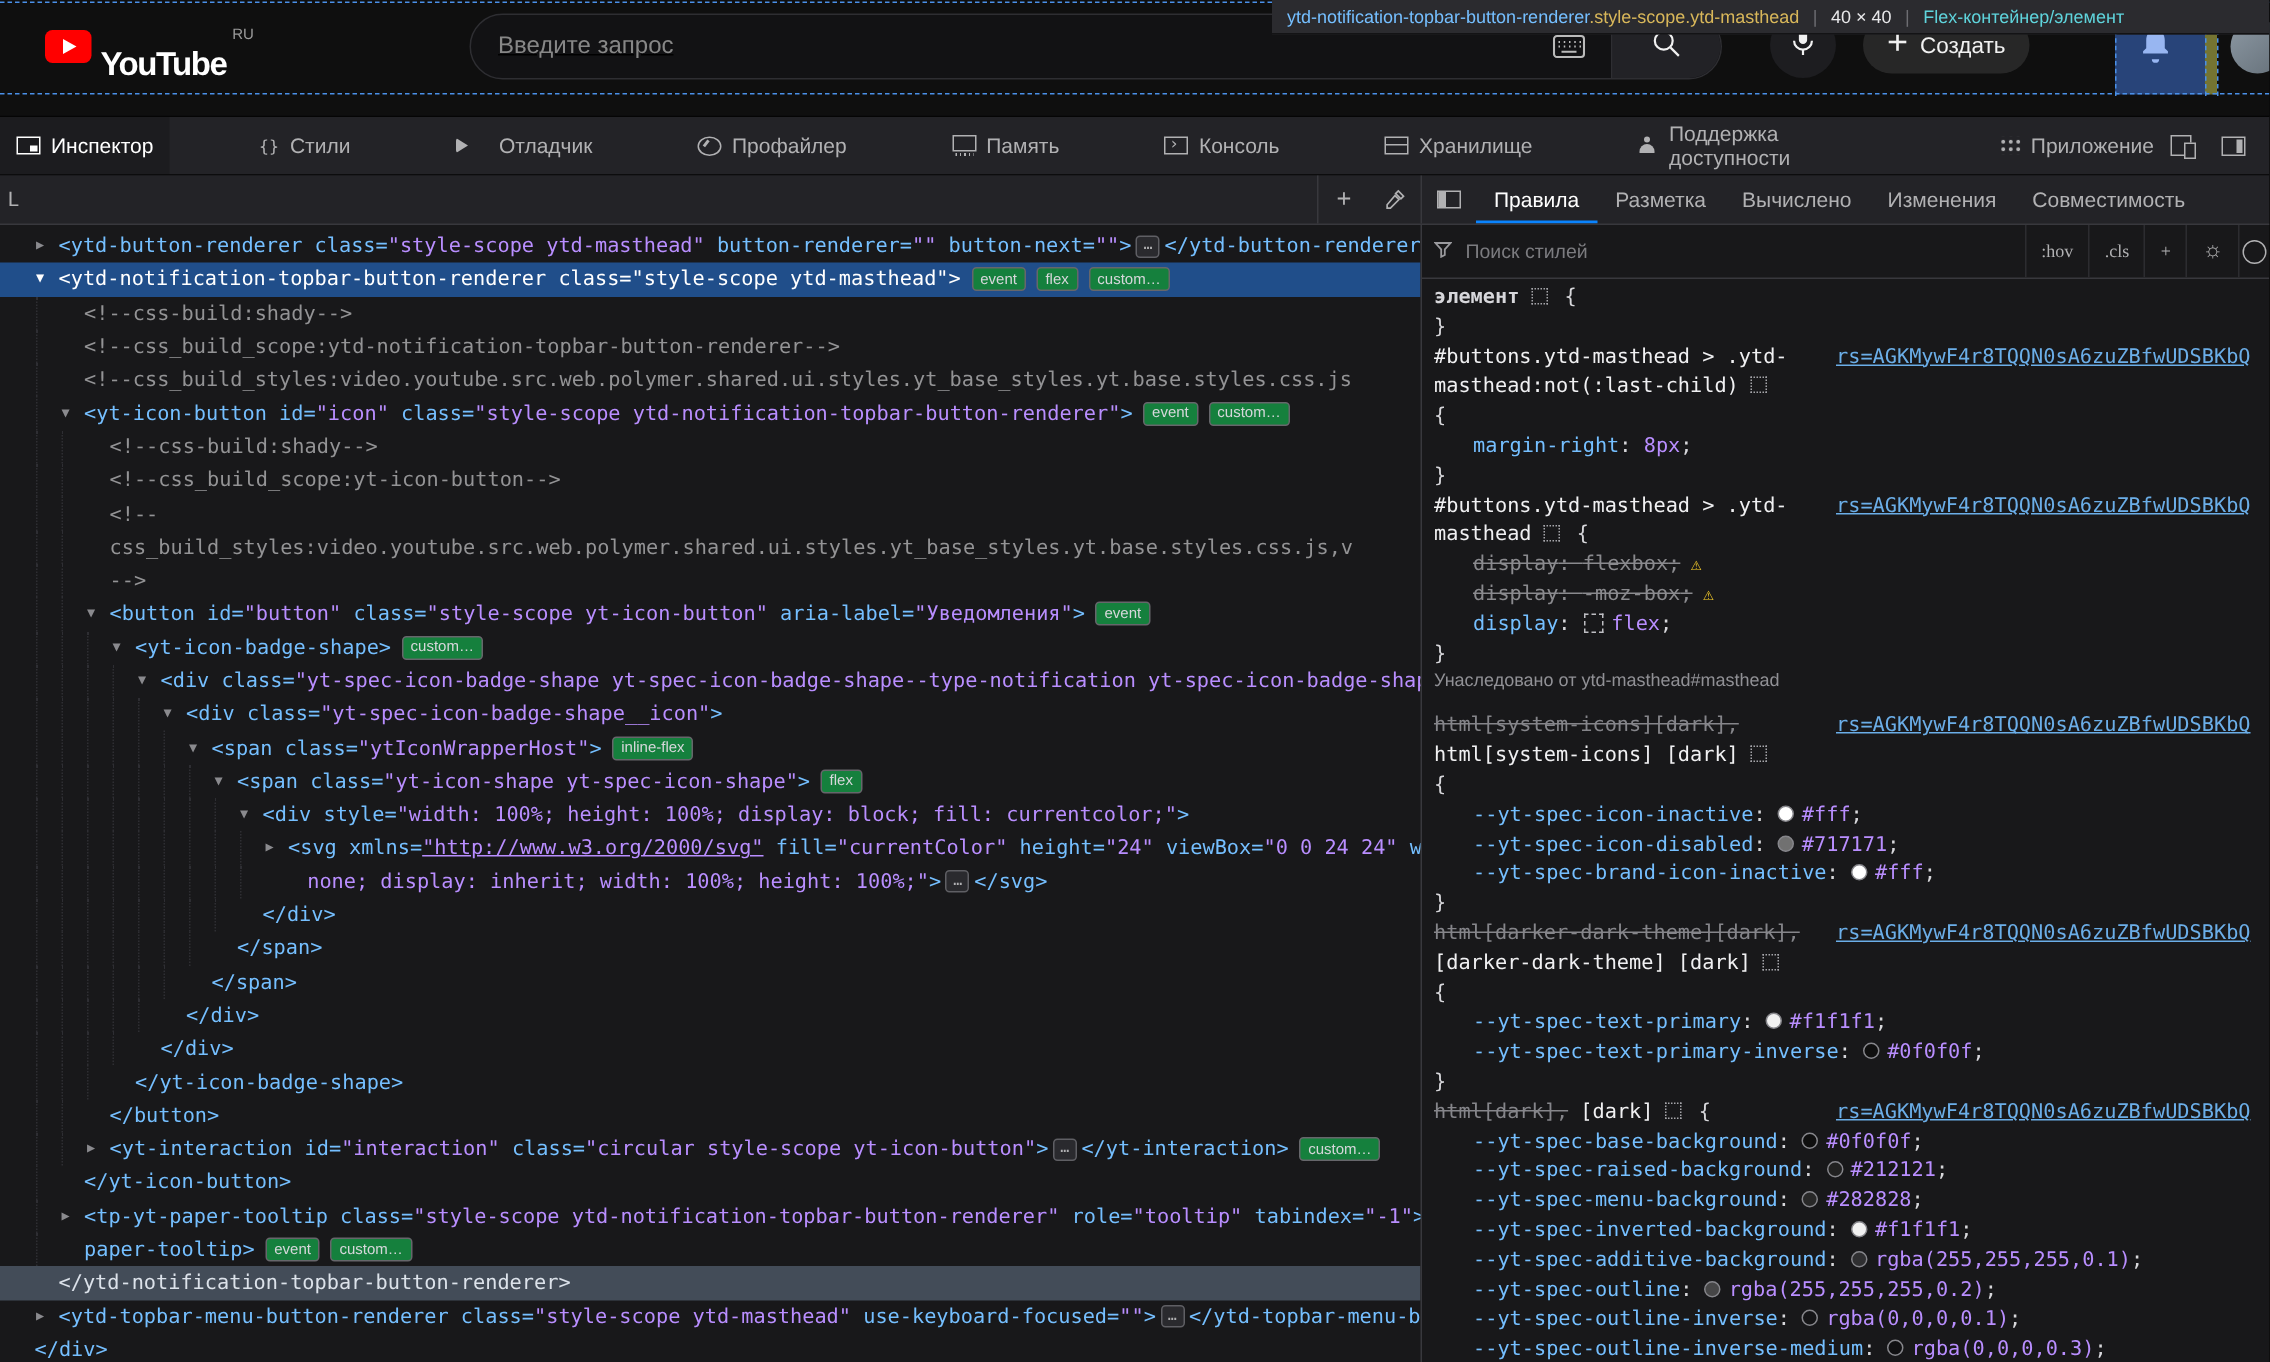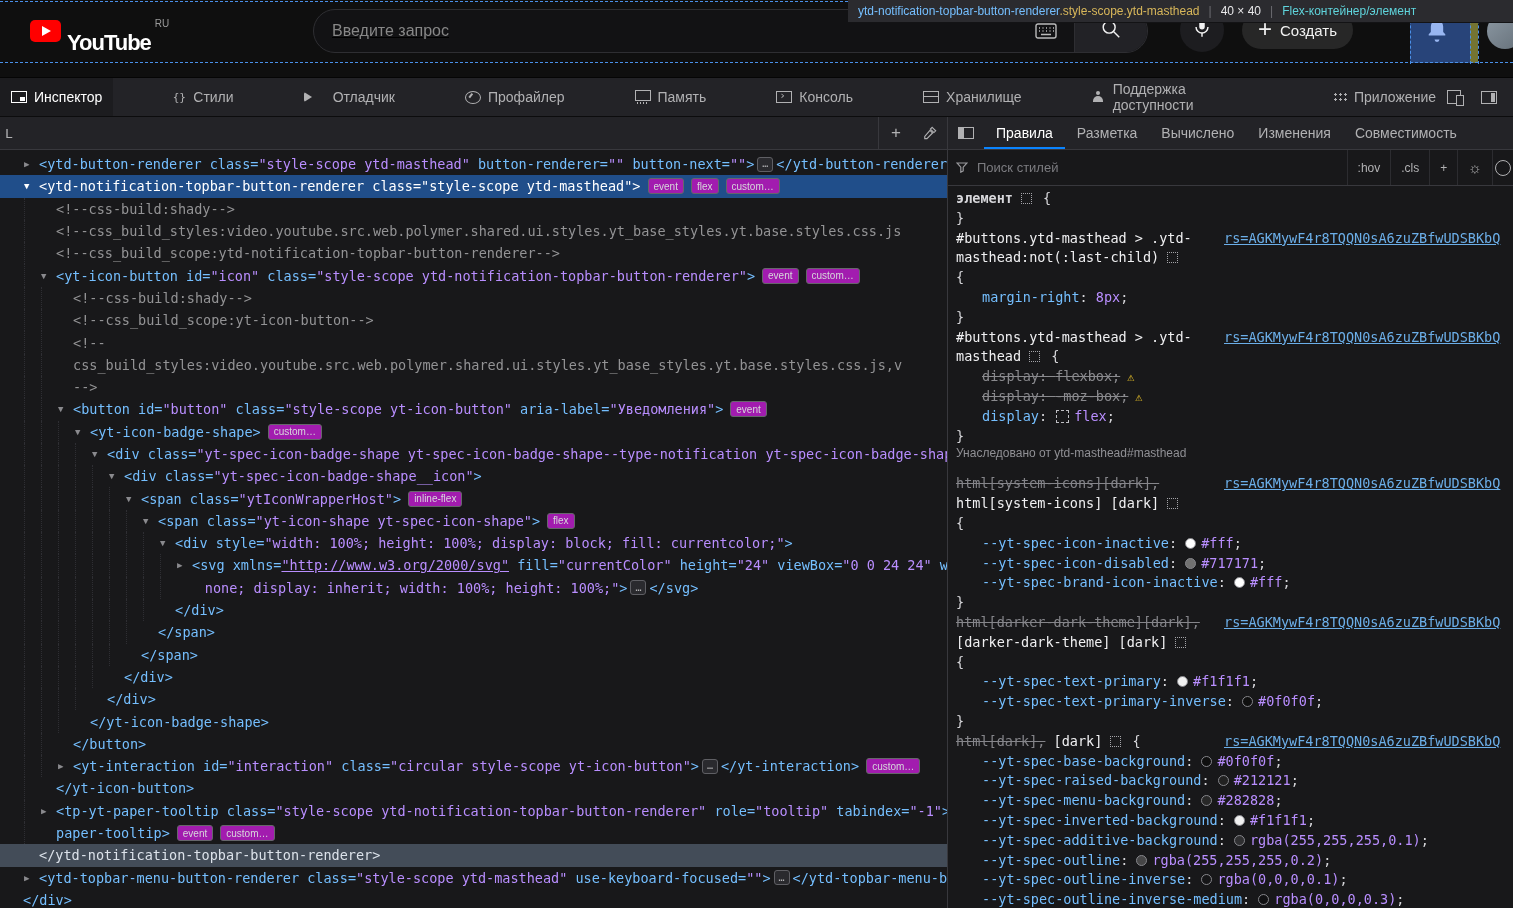--- a/index.html
+++ b/index.html
@@ -83,33 +83,33 @@
   .mline{display:flex;align-items:center;height:22.3px;white-space:pre;}
   .mline span{white-space:pre;flex:none;}
   .lead{display:inline-block;}
   .guide{width:16px;align-self:stretch;border-left:1px dotted #2e2e33;}
   .arrow{width:15px;font-size:9px;color:#8a8a8e;text-align:left;}
   .tk-p,.tk-t,.tk-a{color:#75bfff;}
   .tk-v,.tk-u{color:#b98eff;}
   .tk-u{text-decoration:underline;}
   .tk-c{color:#939395;}
   .tk-e{display:inline-flex;align-items:center;border:1px solid #5f5f64;background:#2a2a2e;border-radius:3px;color:#b1b1b3;padding:0 4px;margin:0 3px;font-size:10px;line-height:12px;height:13px;}
-  .badge{display:inline-flex;align-items:center;font:10px "Liberation Sans",sans-serif;color:#d7d7db;background:#a21caf;border:1px solid #66666b;border-radius:3px;padding:0 5px;height:14px;margin-left:7px;}
+  .badge{display:inline-flex;align-items:center;font:10px "Liberation Sans",sans-serif;color:#d7d7db;background:#15803d;border:1px solid #66666b;border-radius:3px;padding:0 5px;height:14px;margin-left:7px;}
   .mline.selected{background:#204e8a;}
   .mline.selected .tk-p,.mline.selected .tk-t,.mline.selected .tk-a,.mline.selected .tk-v,.mline.selected .tk-c,.mline.selected .arrow{color:#ffffff;}
   .mline.close-selected{background:#434c58;}
   .mline.close-selected .tk-p,.mline.close-selected .tk-t{color:#dce2ea;}
 
   
   .rules-panel{flex:1;display:flex;flex-direction:column;overflow:hidden;background:#18181a;}
   .rules-toolbar{height:35px;border-bottom:1px solid #38383d;display:flex;align-items:stretch;flex:none;overflow:hidden;}
   .rt-search{flex:1;display:flex;align-items:center;gap:7px;padding:0 8px;min-width:0;}
   .rt-input{flex:1;background:transparent;border:0;outline:0;color:#d7d7db;font-size:13px;min-width:0;font-family:"Liberation Sans","DejaVu Sans",sans-serif;}
   .rt-input::placeholder{color:#7c7c80;}
-  .rt-btn{display:flex;align-items:center;padding:0 10px;border-left:1px solid #2c2c30;color:#b1b1b3;font-size:12px;white-space:nowrap;}
+  .rt-btn{display:flex;align-items:center;padding:0 10px;border-left:1px solid #2c2c30;color:#b1b1b3;font-size:12px;white-space:nowrap;font-family:Liberation Serif, serif;}
   .rt-btn.sun{font-size:15px;}
   .rt-btn.half{padding:0 2px;width:16px;}
   .half-circle{width:14px;height:14px;border:1px solid #b1b1b3;border-radius:50%;}
   .rules-list{flex:1;overflow:hidden;padding-top:3px;font:13.5px "DejaVu Sans Mono",monospace;}
   .r-line{height:19.8px;line-height:19.8px;position:relative;overflow:hidden;white-space:pre;padding-left:8px;color:#d7d7db;}
   .decl{padding-left:34px;}
   .sel{color:#f0f0f2;}
   .sel-dim{color:#d7d7db;font-weight:bold;}
   .sel-strike{color:#85858a;text-decoration:line-through;}
   .brace{color:#d7d7db;}
@@ -270,22 +270,22 @@
             <span class="s-tab">Совместимость</span>
           </span>
       </div>
     </div>
 
     <div class="panels">
       <div class="markup-panel">
           <div class="mline"><span class="lead" style="width: 24px;"></span><span class="arrow">▶</span><span class="tk-p">&lt;</span><span class="tk-t">ytd-button-renderer</span><span class="tk-a"> class=</span><span class="tk-v">"style-scope ytd-masthead"</span><span class="tk-a"> button-renderer=</span><span class="tk-v">""</span><span class="tk-a"> button-next=</span><span class="tk-v">""</span><span class="tk-p">&gt;</span><span class="tk-e">…</span><span class="tk-p">&lt;/</span><span class="tk-t">ytd-button-renderer</span><span class="tk-p">&gt;</span></div>
           <div class="mline selected"><span class="lead" style="width: 24px;"></span><span class="arrow">▼</span><span class="tk-p">&lt;</span><span class="tk-t">ytd-notification-topbar-button-renderer</span><span class="tk-a"> class=</span><span class="tk-v">"style-scope ytd-masthead"</span><span class="tk-p">&gt;</span><span class="badge">event</span><span class="badge">flex</span><span class="badge">custom…</span></div>
           <div class="mline"><span class="lead" style="width: 24px;"></span><span class="guide"></span><span class="arrow"></span><span class="tk-c">&lt;!--css-build:shady--&gt;</span></div>
+          <div class="mline"><span class="lead" style="width: 24px;"></span><span class="guide"></span><span class="arrow"></span><span class="tk-c">&lt;!--css_build_scope:ytd-notification-topbar-button-renderer--&gt;</span></div>
           <div class="mline"><span class="lead" style="width: 24px;"></span><span class="guide"></span><span class="arrow"></span><span class="tk-c">&lt;!--css_build_styles:video.youtube.src.web.polymer.shared.ui.styles.yt_base_styles.yt.base.styles.css.js</span></div>
-          <div class="mline"><span class="lead" style="width: 24px;"></span><span class="guide"></span><span class="arrow"></span><span class="tk-c">&lt;!--css_build_scope:ytd-notification-topbar-button-renderer--&gt;</span></div>
           <div class="mline"><span class="lead" style="width: 24px;"></span><span class="guide"></span><span class="arrow">▼</span><span class="tk-p">&lt;</span><span class="tk-t">yt-icon-button</span><span class="tk-a"> id=</span><span class="tk-v">"icon"</span><span class="tk-a"> class=</span><span class="tk-v">"style-scope ytd-notification-topbar-button-renderer"</span><span class="tk-p">&gt;</span><span class="badge">event</span><span class="badge">custom…</span></div>
           <div class="mline"><span class="lead" style="width: 24px;"></span><span class="guide"></span><span class="guide"></span><span class="arrow"></span><span class="tk-c">&lt;!--css-build:shady--&gt;</span></div>
           <div class="mline"><span class="lead" style="width: 24px;"></span><span class="guide"></span><span class="guide"></span><span class="arrow"></span><span class="tk-c">&lt;!--css_build_scope:yt-icon-button--&gt;</span></div>
           <div class="mline"><span class="lead" style="width: 24px;"></span><span class="guide"></span><span class="guide"></span><span class="arrow"></span><span class="tk-c">&lt;!--</span></div>
           <div class="mline"><span class="lead" style="width: 24px;"></span><span class="guide"></span><span class="guide"></span><span class="arrow"></span><span class="tk-c">css_build_styles:video.youtube.src.web.polymer.shared.ui.styles.yt_base_styles.yt.base.styles.css.js,v</span></div>
           <div class="mline"><span class="lead" style="width: 24px;"></span><span class="guide"></span><span class="guide"></span><span class="arrow"></span><span class="tk-c">--&gt;</span></div>
           <div class="mline"><span class="lead" style="width: 24px;"></span><span class="guide"></span><span class="guide"></span><span class="arrow">▼</span><span class="tk-p">&lt;</span><span class="tk-t">button</span><span class="tk-a"> id=</span><span class="tk-v">"button"</span><span class="tk-a"> class=</span><span class="tk-v">"style-scope yt-icon-button"</span><span class="tk-a"> aria-label=</span><span class="tk-v">"Уведомления"</span><span class="tk-p">&gt;</span><span class="badge">event</span></div>
           <div class="mline"><span class="lead" style="width: 24px;"></span><span class="guide"></span><span class="guide"></span><span class="guide"></span><span class="arrow">▼</span><span class="tk-p">&lt;</span><span class="tk-t">yt-icon-badge-shape</span><span class="tk-p">&gt;</span><span class="badge">custom…</span></div>
           <div class="mline"><span class="lead" style="width: 24px;"></span><span class="guide"></span><span class="guide"></span><span class="guide"></span><span class="guide"></span><span class="arrow">▼</span><span class="tk-p">&lt;</span><span class="tk-t">div</span><span class="tk-a"> class=</span><span class="tk-v">"yt-spec-icon-badge-shape yt-spec-icon-badge-shape--type-notification yt-spec-icon-badge-shape--style-default"</span></div>
           <div class="mline"><span class="lead" style="width: 24px;"></span><span class="guide"></span><span class="guide"></span><span class="guide"></span><span class="guide"></span><span class="guide"></span><span class="arrow">▼</span><span class="tk-p">&lt;</span><span class="tk-t">div</span><span class="tk-a"> class=</span><span class="tk-v">"yt-spec-icon-badge-shape__icon"</span><span class="tk-p">&gt;</span></div>

